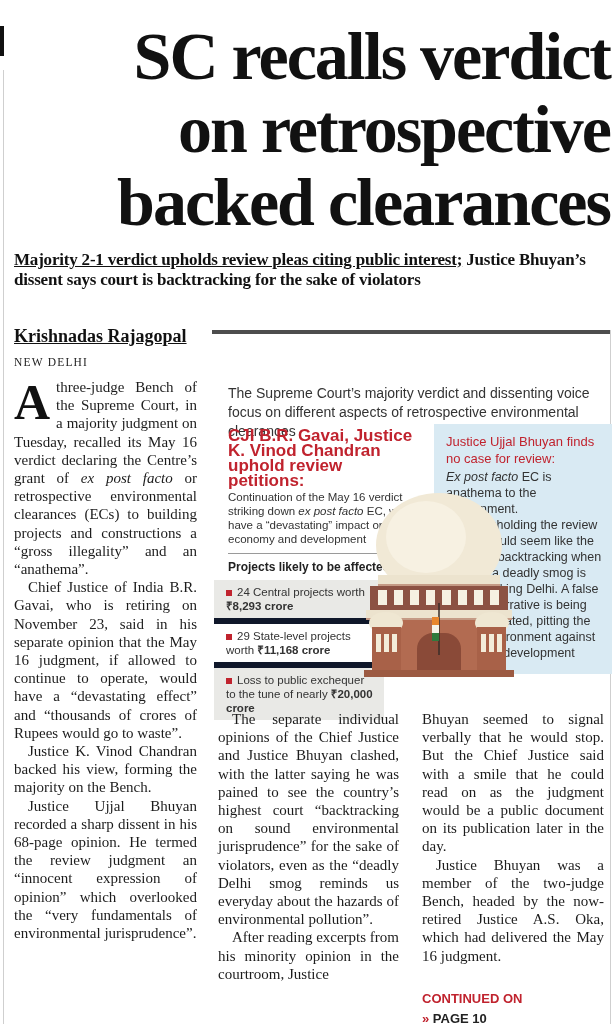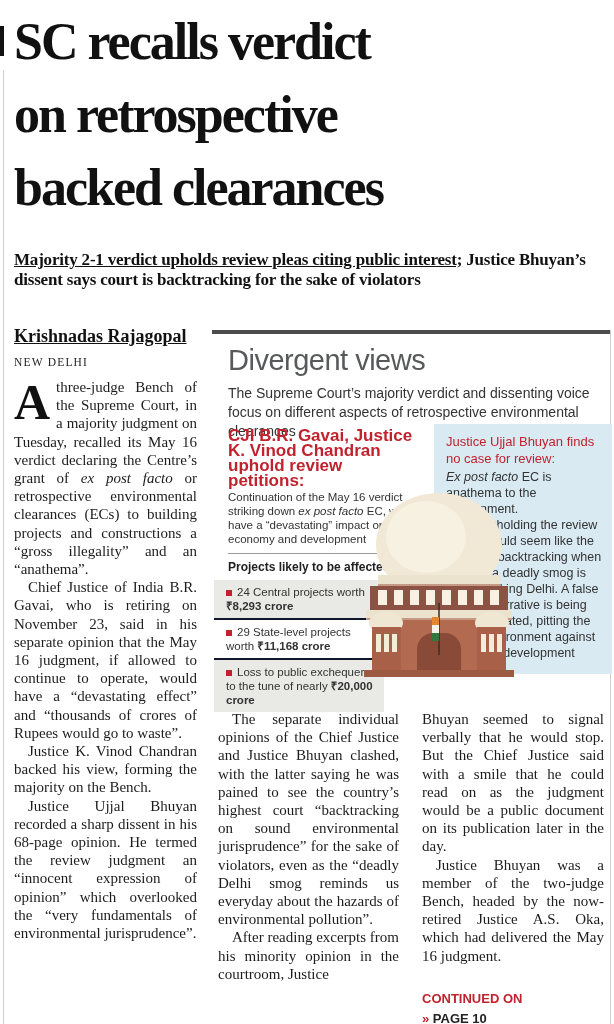--- a/index.html
+++ b/index.html
@@ -1,22 +1,22 @@
 <!DOCTYPE html>
 <html style="--red: #c0232e; --box-blue: #d9eaf3; --strip-gray: #e9e9e6; --title-gray: #58595b;"><head>
 <meta charset="utf-8">
 <style>
   html,body{margin:0;padding:0;background:#ffffff;}
   .page{position:relative;width:614px;height:1024px;background:#fff;overflow:hidden;
         font-family:"Liberation Serif",serif;color:#1c1c1c;}
   .rule-v{position:absolute;width:1px;background:#cfcfcf;}
   .artifact{position:absolute;background:#111;}
   
-  .headline{position:absolute;left:14px;top:5px;width:596px;
-    font-weight:bold;font-size:52px;line-height:73px;letter-spacing:-2px;color:#111;}
+  .headline{position:absolute;left:14px;top:20px;width:596px;
+    font-weight:bold;font-size:68px;line-height:73px;letter-spacing:-2px;color:#111;text-align:right;}
   
   .subhead{position:absolute;left:14px;top:250px;width:596px;
     font-weight:bold;font-size:17px;line-height:20px;letter-spacing:-0.2px;color:#111;}
   
   .byline{position:absolute;left:14px;top:326px;width:190px;}
   .byline .author{font-weight:bold;font-size:18px;text-decoration:underline;color:#111;}
   .byline .location{font-size:11.5px;letter-spacing:1.2px;margin-top:9px;color:#222;}
   
   .col{position:absolute;font-size:15px;line-height:18.2px;text-align:justify;color:#1c1c1c;}
   .col p{margin:0;}
@@ -39,21 +39,21 @@
   .infobox .subtitle{position:absolute;left:16px;top:54px;width:376px;
     font-size:14px;line-height:19px;color:#333;}
   .g-left{position:absolute;left:16px;top:98px;width:192px;font-size:11.5px;line-height:14px;}
   .g-left .g-head{font-weight:bold;color:var(--red);font-size:17px;line-height:15px;margin:0;}
   .g-left .g-body{margin:2px 0 0 0;}
   .g-rule{border:none;border-top:1px solid #9a9a9a;margin:7px 0 6px 0;width:182px;}
   .g-proj{font-weight:bold;color:#222;font-size:12px;margin:0 0 6px 0;white-space:nowrap;}
   .bullets{position:relative;left:-14px;width:170px;}
   .bullet-item{position:relative;padding:5px 8px 5px 12px;font-size:11.5px;line-height:14px;}
   .bullet-item.striped{background:var(--strip-gray);}
-  .bullet-item.lined{border-bottom:2px solid #0f172a;}
+  .bullet-item.lined{border-bottom:6px solid #0f172a;}
   .sq{display:inline-block;width:6px;height:6px;background:var(--red);margin-right:5px;}
   .bluebox{position:absolute;left:222px;top:94px;width:178px;height:250px;
     background:var(--box-blue);box-sizing:border-box;padding:10px 10px 8px 12px;
     font-size:12.5px;line-height:16px;overflow:hidden;}
   .bluebox .g-head{font-weight:normal;color:var(--red);font-size:13px;line-height:16.5px;margin:0;}
   .bluebox .b1{margin:2px 0 0 0;}
   .bluebox .b2{margin:0;text-align:center;padding-left:30px;}
   .scourt{position:absolute;left:138px;top:155px;width:178px;height:192px;z-index:3;}
   
   .continued{margin-top:14px;font-family:"Liberation Sans",sans-serif;
@@ -85,21 +85,20 @@
 
   <div class="col col-left">
     <p><span class="dropcap">A</span><span><span> three-judge Bench of the Supreme Court, in a majority judgment on Tuesday, recalled its May 16 verdict declaring the Centre’s grant of </span><span class="it">ex post facto</span><span> or retrospective environmental clearances (ECs) to building projects and constructions a “gross illegality” and an “anathema”.</span></span></p>
     <p class="indent"><span>Chief Justice of India B.R. Gavai, who is retiring on November 23, said in his separate opinion that the May 16 judgment, if allowed to continue to operate, would have a “devastating effect” and “thousands of crores of Rupees would go to waste”.</span></p>
     <p class="indent"><span>Justice K. Vinod Chandran backed his view, forming the majority on the Bench.</span></p>
     <p class="indent"><span>Justice Ujjal Bhuyan recorded a sharp dissent in his 68-page opinion. He termed the review judgment an “innocent expression of opinion” which overlooked the “very fundamentals of environmental jurisprudence”.</span></p>
   </div>
 
   <div class="infobox">
     <div class="topbar"></div>
-    <div class="title">Divergent views</div>
     <div class="subtitle">The Supreme Court’s majority verdict and dissenting voice focus on different aspects of retrospective environmental clearances</div>
 
     <div class="g-left">
       <p class="g-head">CJI B.R. Gavai, Justice K. Vinod Chandran uphold review petitions:</p>
       <p class="g-body"><span>Continuation of the May 16 verdict striking down </span><span class="it">ex post facto</span><span> EC, will have a “devastating” impact on economy and development</span></p>
       <hr class="g-rule">
       <p class="g-proj">Projects likely to be affected:</p>
       <div class="bullets">
         <div class="bullet-item striped lined"><span class="sq"></span><span><span>24 Central projects worth </span><span class="bd">₹8,293 crore</span></span></div>
         <div class="bullet-item lined"><span class="sq"></span><span><span>29 State-level projects worth </span><span class="bd">₹11,168 crore</span></span></div>

